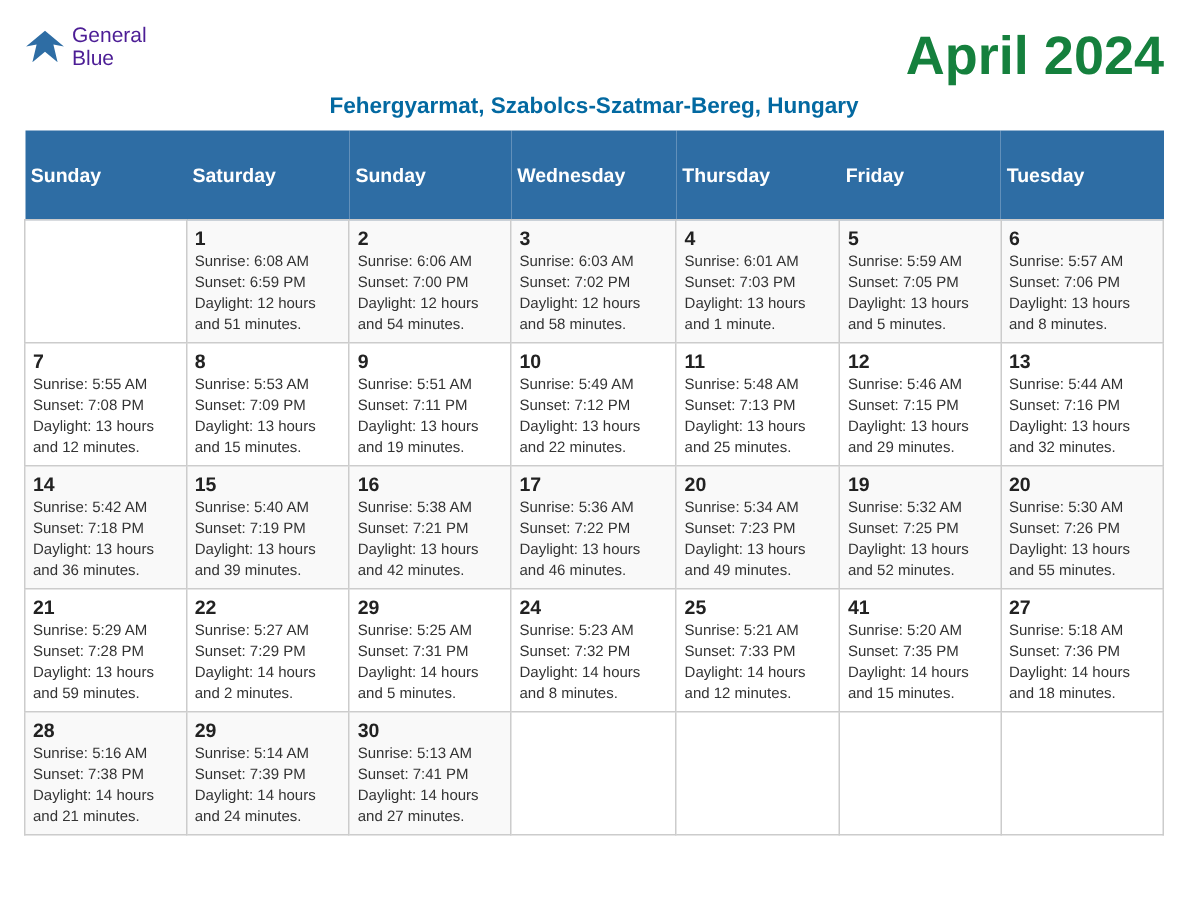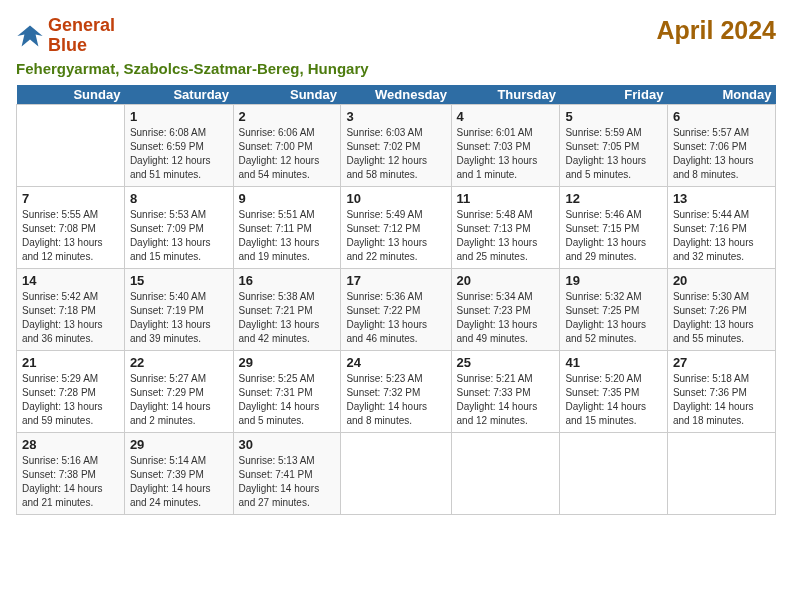--- a/index.html
+++ b/index.html
@@ -15,51 +15,52 @@
       justify-content: space-between;
       align-items: flex-start;
       margin-bottom: 4px;
     }
     .logo {
       display: flex;
       align-items: center;
       gap: 4px;
     }
     .logo-text {
-      font-size: 18px;
-      font-weight: bold;
-      color: #c2410c;
+      font-size: 14px;
+      font-weight: normal;
+      color: #4c1d95;
       line-height: 1.1;
     }
     .logo-bird {
       width: 28px;
       height: 28px;
     }
     .month-title {
-      font-size: 25px;
+      font-size: 36px;
       font-weight: bold;
-      color: #a16207;
+      color: #15803d;
       text-align: right;
     }
     .location-title {
+      text-align: center;
       font-size: 15px;
-      color: #4d7c0f;
+      color: #0369a1;
       margin-bottom: 8px;
       font-weight: 600;
     }
     table {
       width: 100%;
       border-collapse: collapse;
       font-size: 11px;
     }
     thead tr th {
       background-color: #2e6da4;
       color: #fff;
-      padding: 2px 4px;
-      text-align: right;
+      padding: 22px 4px;
+      text-align: left;
       font-size: 13px;
       font-weight: bold;
     }
     tbody tr td {
       border: 1px solid #ccc;
       vertical-align: top;
       padding: 4px 5px;
       width: 113px;
       min-height: 80px;
     }
@@ -105,21 +106,21 @@
 
 <table>
   <thead>
     <tr>
     <th>Sunday</th>
         <th>Saturday</th>
         <th>Sunday</th>
         <th>Wednesday</th>
         <th>Thursday</th>
         <th>Friday</th>
-        <th>Monday</th>
+        <th>Tuesday</th>
       </tr>
   </thead>
   <tbody id="calendar-body">
   <tr>
         <td class="empty-cell"></td>
         <td>
           <span class="day-num">1</span>
         <div class="day-detail">
           Sunrise: 6:08 AM<br>Sunset: 6:59 PM<br>Daylight: 12 hours and 51 minutes.
         </div>

